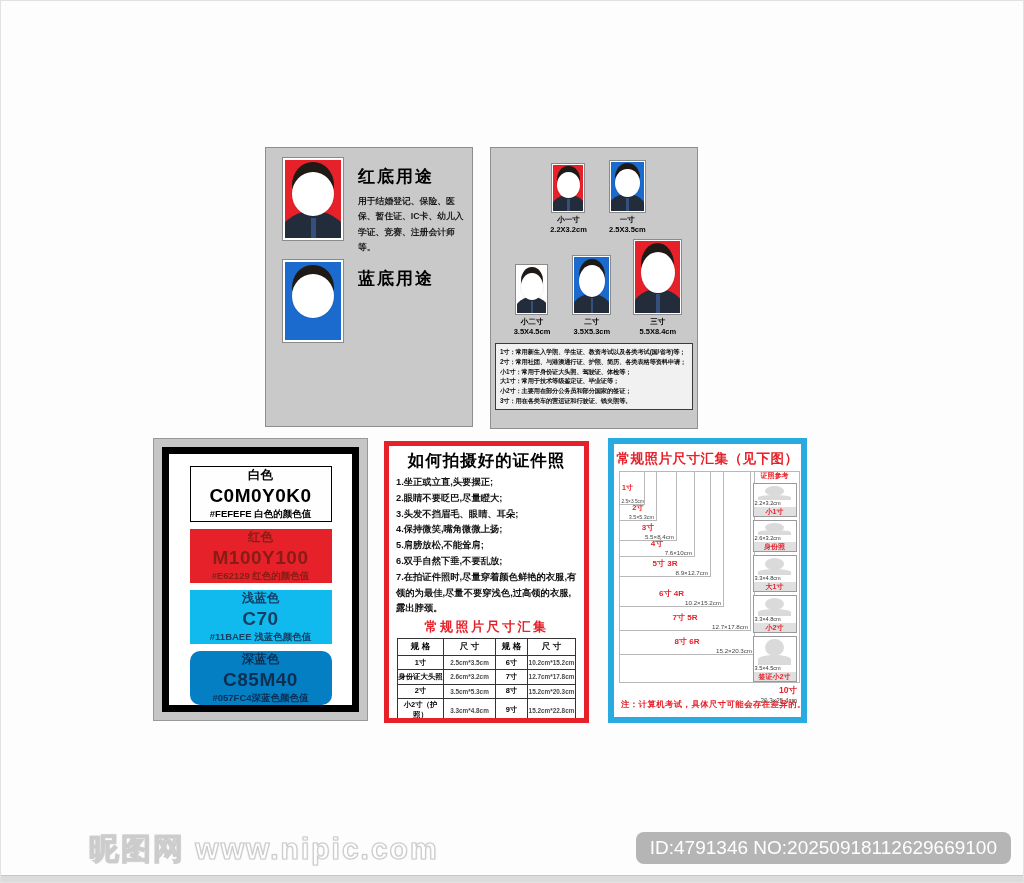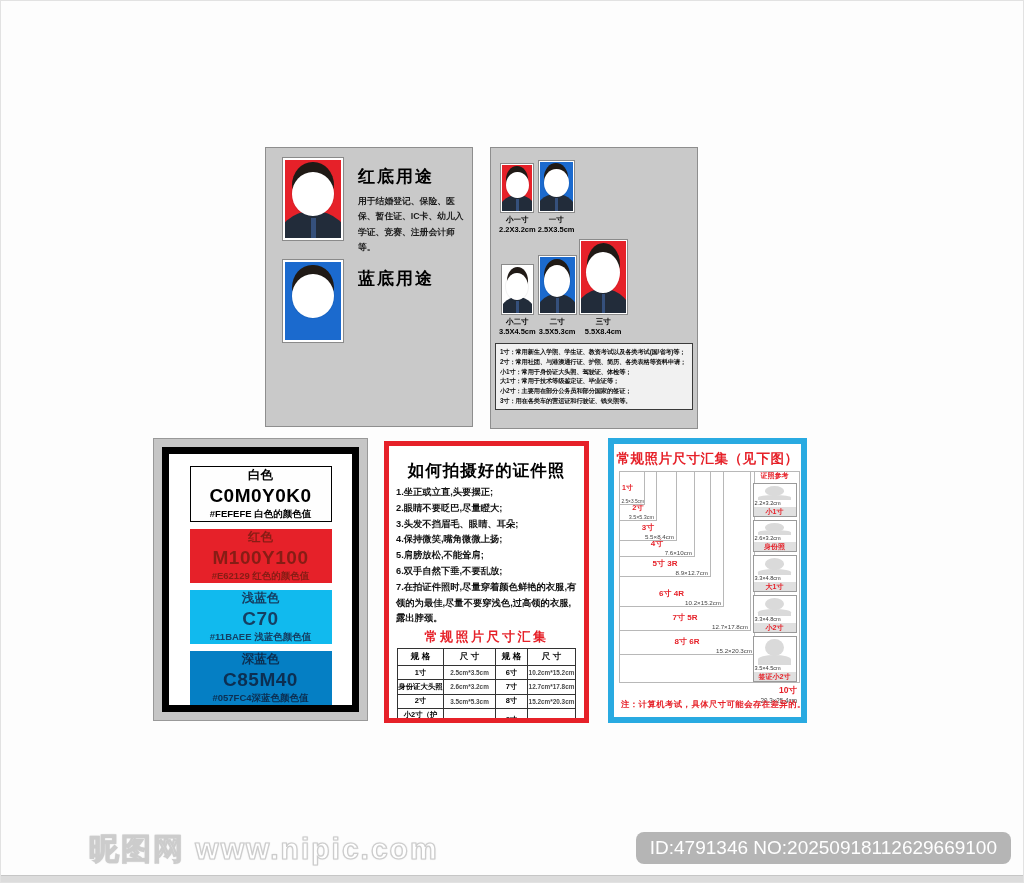--- a/index.html
+++ b/index.html
@@ -24,21 +24,21 @@
               background:#c9c9c9; border:1px solid #8e8e8e; padding:9px 8px 4px 16px; overflow:hidden; }
   .use-row { display:flex; gap:14px; margin-bottom:4px; }
   .photo-frame { flex:0 0 auto; width:62px; height:84px; background:#fff; padding:2px; border:1px solid #8a8a8a; }
   .use-text { flex:1; min-width:0; }
   .use-title { font-size:17px; font-weight:800; letter-spacing:2px; color:#000; margin:8px 0 6px; }
   .use-desc  { font-size:8.8px; line-height:15.3px; color:#1a1a1a; font-weight:600; }
 
   
   .panel-tr { position:absolute; left:489px; top:146px; width:208px; height:282px;
               background:#c9c9c9; border:1px solid #8e8e8e; padding-top:12px; overflow:hidden; }
-  .str-row { display:flex; align-items:flex-end; justify-content:flex-start; gap:2px;margin-left:8px; }
+  .str-row { display:flex; align-items:flex-end; justify-content:center; gap:22px;margin-left:8px; }
   .size-item { display:flex; flex-direction:column; align-items:center; }
   .photo-frame2 { background:#fff; padding:1px; border:1px solid #8a8a8a; }
   .size-label { font-size:7.5px; font-weight:700; text-align:center; line-height:9.5px; margin-top:2px; color:#000; }
   .p-r1a { width:34px; height:50px; } .p-r1b { width:37px; height:53px; } .p-r1c { width:50px; height:76px; }
   .p-r2a { width:33px; height:51px; } .p-r2b { width:39px; height:60px; } .p-r2c { width:49px; height:76px; }
   .tr-note { margin:7px 4px 0; background:#f1f1f1; border:1px solid #3a3a3a; padding:3px 4px;
              font-size:6.3px; line-height:9.8px; letter-spacing:-0.2px; color:#111; font-weight:600; }
   .tr-note div { white-space:nowrap; overflow:hidden; }
 
   
@@ -47,25 +47,25 @@
   .bl-inner { width:100%; height:100%; background:#fff; border:7px solid #000000;
               display:flex; flex-direction:column; align-items:center; padding-top:12px; }
   .swatch { width:142px; height:56px; margin-bottom:7px; display:flex; flex-direction:column;
             justify-content:center; text-align:center; }
   .sw-name { font-size:12.5px; font-weight:600; }
   .sw-code { font-size:19px; font-weight:600; letter-spacing:0.5px; margin:1px 0; }
   .sw-note { font-size:9.5px; font-weight:700; }
   .sw-white { background:#fefefe; border:1px solid #000; color:#000; }
   .sw-red   { background:#e62129; color:#871d15; }
   .sw-lblue { background:#11baee; color:#153f63; }
-  .sw-dblue { background:#057fc4; color:#0c2f52; }
+  .sw-dblue { background:#057fc4; color:#0c2f52;border-radius:10px; }
 
   
   .panel-bm { position:absolute; left:383px; top:440px; width:205px; height:282px;
-              background:#fff; border:5px solid #e62129; padding:12px 7px; overflow:hidden; }
+              background:#fff; border:5px solid #e62129; padding:2px 7px; overflow:hidden; }
   .bm-title { text-align:center; font-size:16.5px; font-weight:800; letter-spacing:1px; margin:2px 0 3px; color:#000; }
   .bm-tips .tip { font-size:9.3px; line-height:15.8px; font-weight:600; color:#111; }
   .bm-subtitle { text-align:center; color:#e62129; font-weight:800; font-size:13px; letter-spacing:2.5px; margin:1px 0 2px; }
   .bm-table { width:178px; margin:0 auto; border-collapse:collapse; table-layout:fixed; }
   .bm-table th { border:1px solid #333; font-size:8.5px; font-weight:800; padding:2px 0; color:#000;margin-top:45px; }
   .bm-table td { border:1px solid #333; font-size:6.4px; color:#4a4a4a; text-align:center; padding:1.6px 0; font-weight:600; }
   .bm-table td.spec { font-size:7.4px; color:#000; font-weight:800; }
 
   
   .panel-br { position:absolute; left:607px; top:437px; width:199px; height:285px;

